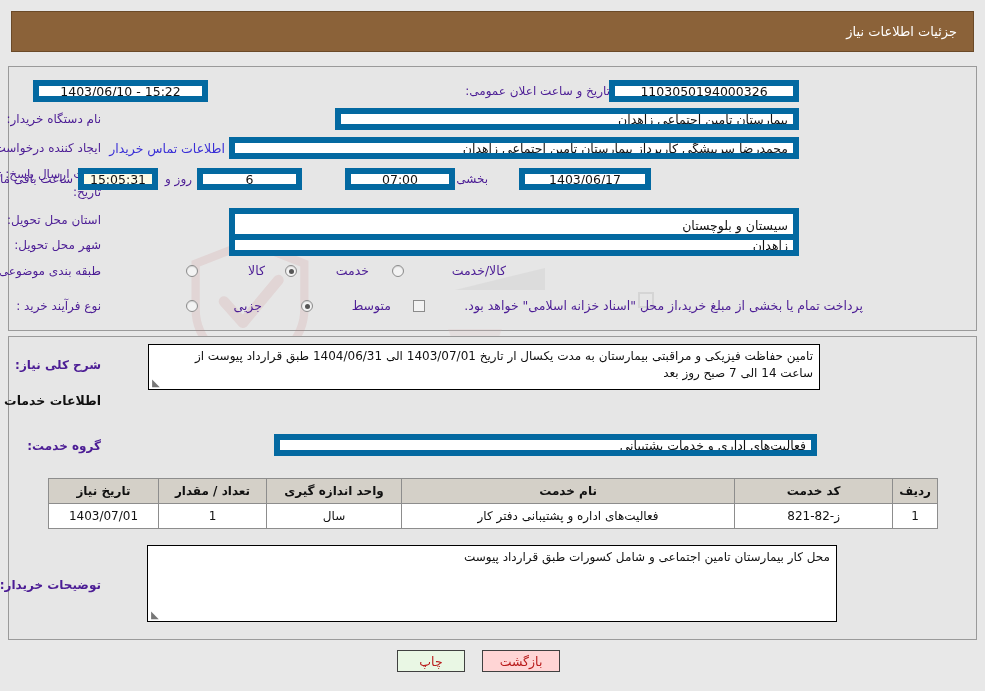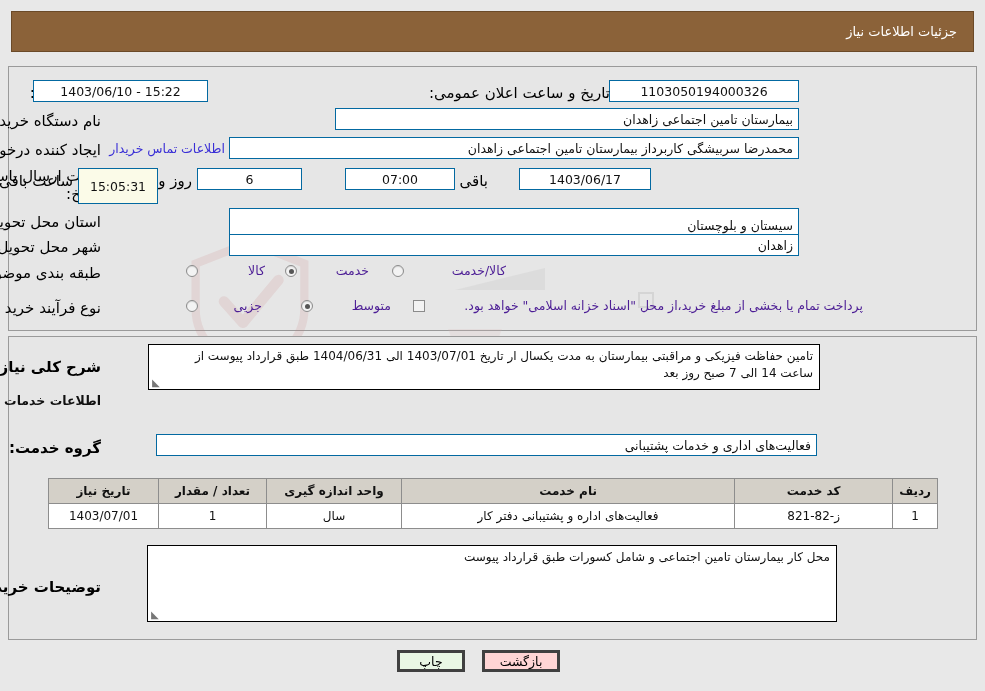--- a/index.html
+++ b/index.html
@@ -35,30 +35,30 @@
     position: absolute;
     background: #e6e6e6;
     border: 1px solid #9a9a9a;
   }
   #panel-top   { left: 8px; top: 66px;  width: 969px; height: 265px; }
   #panel-main  { left: 8px; top: 336px; width: 969px; height: 304px; }
 
   
   .lbl {
     position: absolute;
-    font-size: 15px;
-    color: #000000;
+    font-size: 12px;
+    color: #4c1d95;
     white-space: nowrap;
     text-align: right;
   }
   .lbl-bold { font-weight: bold; }
   .fld {
     position: absolute;
     background: #ffffff;
-    border: 1px solid #0369a1;
+    border: 6px solid #0369a1;
     font-size: 12.5px;
     color: #111;
     display: flex;
     align-items: center;
     padding: 0 5px;
     white-space: nowrap;
     overflow: hidden;
   }
   .fld.center { justify-content: center; }
   .fld.right  { justify-content: flex-start; }
@@ -155,23 +155,23 @@
     color: #111;
     padding: 5px 6px;
     text-align: center;
     white-space: nowrap;
   }
 
   
   .btn {
     position: absolute;
     height: 22px;
-    border: 3px solid #404040;
-    font-size: 12.5px;
-    color: #000000;
+    border: 1px solid #404040;
+    font-size: 12.5px;
+    color: #b91c1c;
     display: flex;
     align-items: center;
     justify-content: center;
     cursor: pointer;
     user-select: none;
   }
   .btn-back  { background: #ffd5d5; }
   .btn-print { background: #e9f7e4; }
 
   
@@ -254,26 +254,26 @@
   <div class="fld right" style="right:186px; top:108px; width:464px; height:22px;">بیمارستان تامین اجتماعی زاهدان</div>
 
   <div class="lbl" style="right:884px; top:141px;">ایجاد کننده درخواست:</div>
   <div class="fld right" style="right:186px; top:137px; width:570px; height:22px;">محمدرضا سربیشگی کاربرداز بیمارستان تامین اجتماعی زاهدان</div>
   <div class="linktext" style="right:760px; top:141px;">اطلاعات تماس خریدار</div>
 
   <div class="lbl" style="right:884px; top:167px;">مهلت ارسال پاسخ: تا</div>
   <div class="lbl" style="right:884px; top:185px;margin-left:24px;">تاریخ:</div>
 
   <div class="fld center" style="right:334px; top:168px; width:132px; height:22px;">1403/06/17</div>
-  <div class="lbl" style="right:497px; top:172px;">باقی</div>
+  <div class="lbl" style="right:497px; top:172px;">بخشی</div>
   <div class="fld center" style="right:530px; top:168px; width:110px; height:22px;">07:00</div>
 
   <div class="fld center" style="right:683px; top:168px; width:105px; height:22px;">6</div>
   <div class="lbl" style="right:793px; top:172px;">روز و</div>
-  <div class="fld timer center" style="right:827px; top:168px; width:80px; height:36px;">15:05:31</div>
+  <div class="fld timer center" style="right:827px; top:168px; width:80px; height:22px;">15:05:31</div>
   <div class="lbl" style="right:912px; top:172px;">ساعت باقی مانده</div>
 
   <div class="lbl" style="right:884px; top:213px;">استان محل تحویل:</div>
   <div class="fld right" style="right:186px; top:208px; width:570px; height:34px;">سیستان و بلوچستان</div>
 
   <div class="lbl" style="right:884px; top:238px;">شهر محل تحویل:</div>
   <div class="fld right" style="right:186px; top:234px; width:570px; height:22px;">زاهدان</div>
 
   <div class="lbl" style="right:884px; top:264px;">طبقه بندی موضوعی:</div>
   <div class="radio" id="cat-r0" style="right:787px; top:265px;"></div>
@@ -296,21 +296,21 @@
 
   <div class="lbl lbl-bold" style="right:884px; top:358px;">شرح کلی نیاز:</div>
   <div class="ta" style="right:165px; top:344px; width:672px; height:46px;">
     <span>تامین حفاظت فیزیکی و مراقبتی بیمارستان به مدت یکسال ار تاریخ 1403/07/01 الی 1404/06/31 طبق قرارداد پیوست  از ساعت 14 الی 7 صبح روز بعد</span>
     <span class="grip">◢</span>
   </div>
 
   <div class="section-head" style="right:884px; top:393px;">اطلاعات خدمات مورد نیاز</div>
 
   <div class="lbl lbl-bold" style="right:884px; top:439px;">گروه خدمت:</div>
-  <div class="fld right" style="right:168px; top:434px; width:661px; height:22px;">فعالیت‌های اداری و خدمات پشتیبانی</div>
+  <div class="fld right" style="right:168px; top:434px; width:543px; height:22px;">فعالیت‌های اداری و خدمات پشتیبانی</div>
 
   <table class="grid" style="right:47px; top:478px; width:890px;">
     <thead>
       <tr>
         <th style="width:34px;">ردیف</th>
         <th style="width:158px;">کد خدمت</th>
         <th>نام خدمت</th>
         <th style="width:135px;">واحد اندازه گیری</th>
         <th style="width:108px;">تعداد / مقدار</th>
         <th style="width:110px;">تاریخ نیاز</th>

